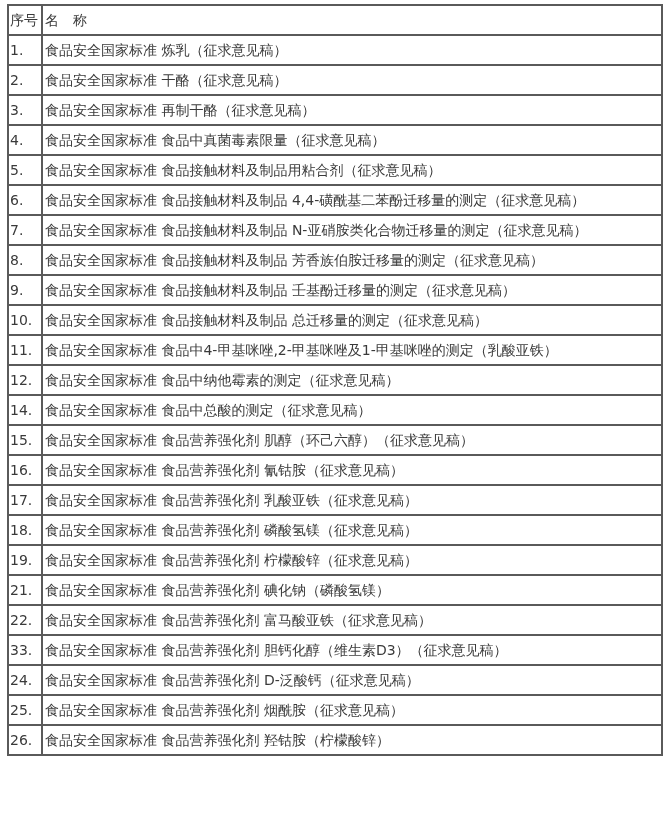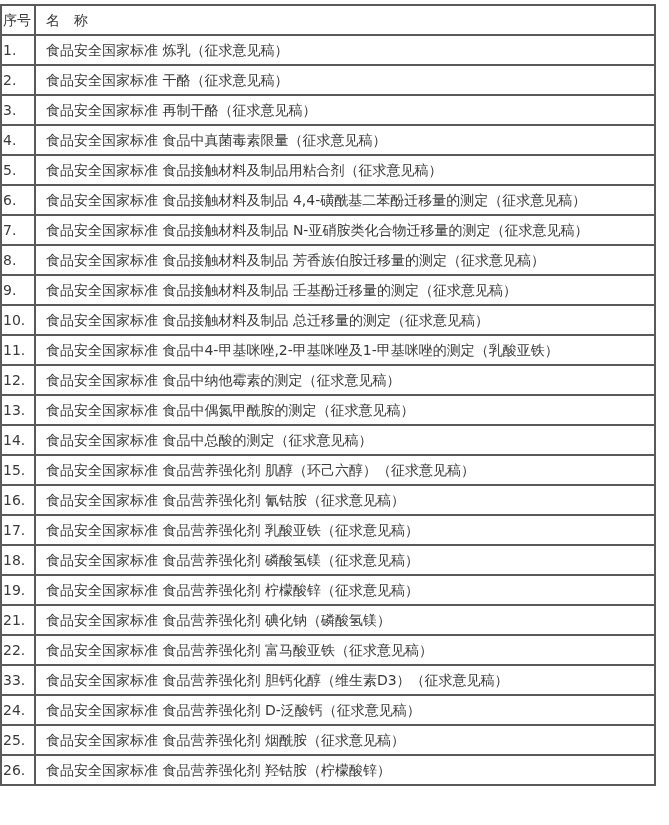--- a/index.html
+++ b/index.html
@@ -1,36 +1,36 @@
 <!DOCTYPE html>
 <html><head>
 <meta charset="utf-8">
 <style>
   html, body { margin: 0; padding: 0; background: #ffffff; }
   body { width: 669px; height: 825px; overflow: hidden; position: relative; }
   .tbl {
-    position: absolute; left: 0; top: 4px;
+    position: absolute; left: 7px; top: 4px;
     width: 656px;
     border-collapse: collapse;
     font-family: "DejaVu Sans", "Liberation Sans", sans-serif;
     font-size: 14px;
     color: #3a3a3a;
     table-layout: fixed;
   }
   .tbl td {
     border: 2px solid #5a5a5a;
     height: 26px;
     padding: 0 0 0 1px;
     white-space: nowrap;
     overflow: hidden;
     vertical-align: middle;
     line-height: 26px;
   }
   .tbl td.num { width: 31px; }
-  .tbl td.name { padding-left: 10px; margin-top: 15px; }
+  .tbl td.name { padding-left: 2px; margin-top: 15px; }
   .tbl tr { height: 30px; }
 </style>
 </head>
 <body>
 
 <table class="tbl">
   <tbody id="tbody">
     <tr>
       <td class="num">序号</td>
       <td class="name">名　称</td>
@@ -77,24 +77,20 @@
   </tr>
       <tr>
     <td class="num">11.</td>
     <td class="name">食品安全国家标准 食品中4-甲基咪唑,2-甲基咪唑及1-甲基咪唑的测定（乳酸亚铁）</td>
   </tr>
       <tr>
     <td class="num">12.</td>
     <td class="name">食品安全国家标准 食品中纳他霉素的测定（征求意见稿）</td>
   </tr>
       <tr>
-    <td class="num">13.</td>
-    <td class="name">食品安全国家标准 食品中偶氮甲酰胺的测定（征求意见稿）</td>
-  </tr>
-      <tr>
     <td class="num">14.</td>
     <td class="name">食品安全国家标准 食品中总酸的测定（征求意见稿）</td>
   </tr>
       <tr>
     <td class="num">15.</td>
     <td class="name">食品安全国家标准 食品营养强化剂 肌醇（环己六醇）（征求意见稿）</td>
   </tr>
       <tr>
     <td class="num">16.</td>
     <td class="name">食品安全国家标准 食品营养强化剂 氰钴胺（征求意见稿）</td>

